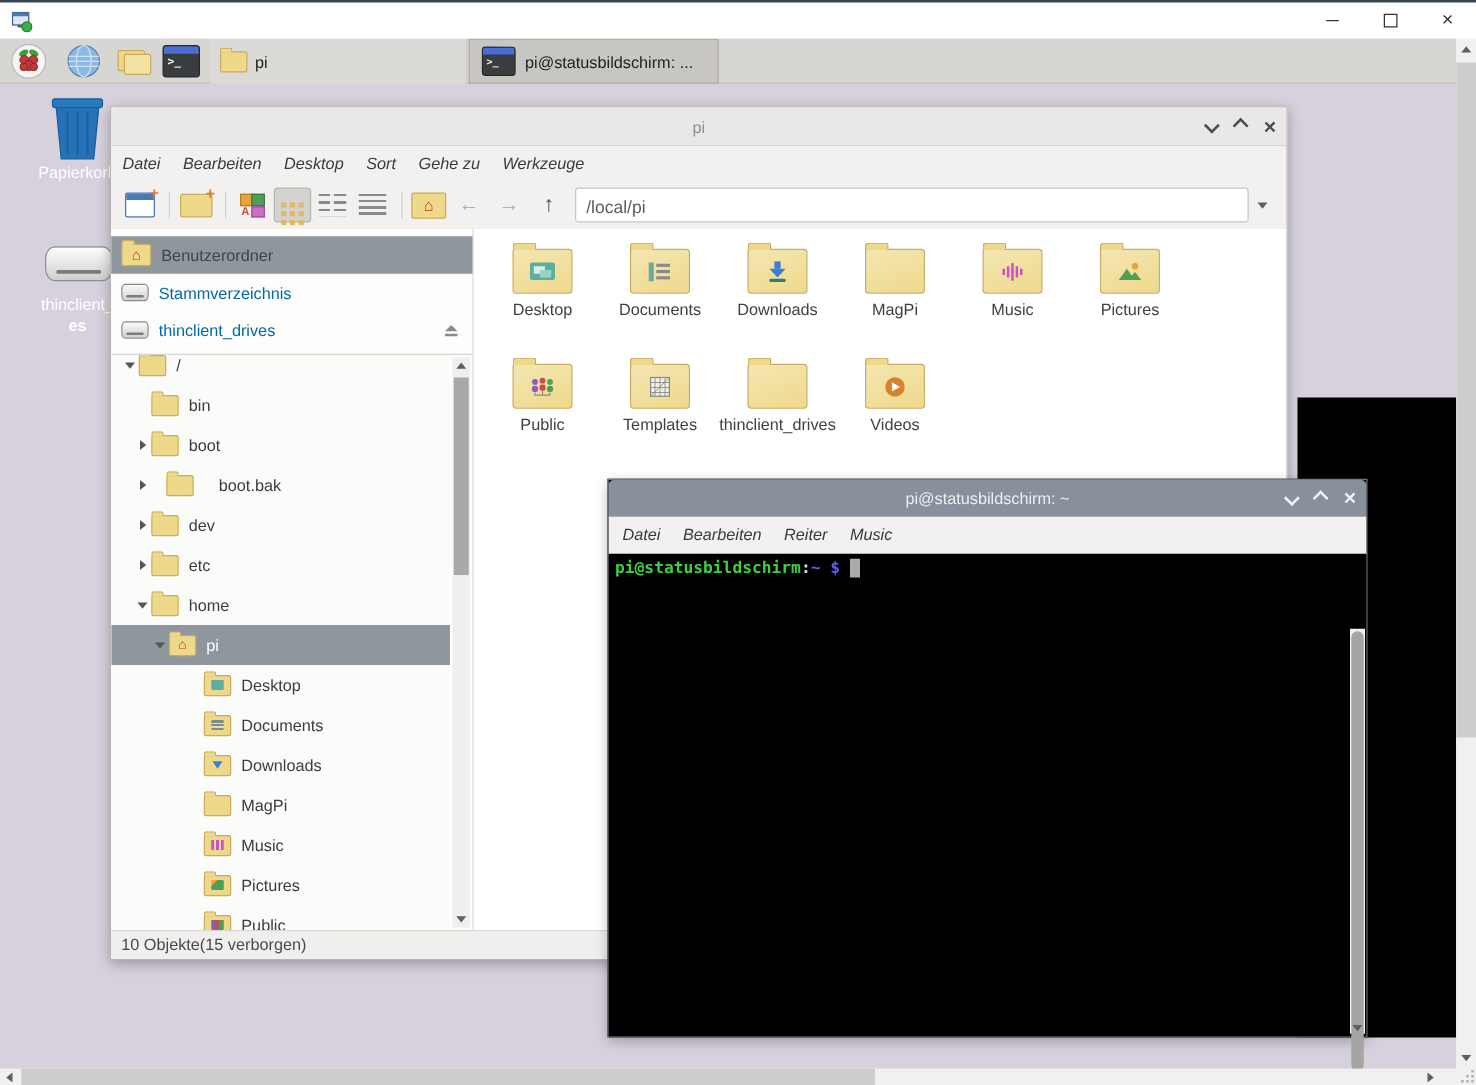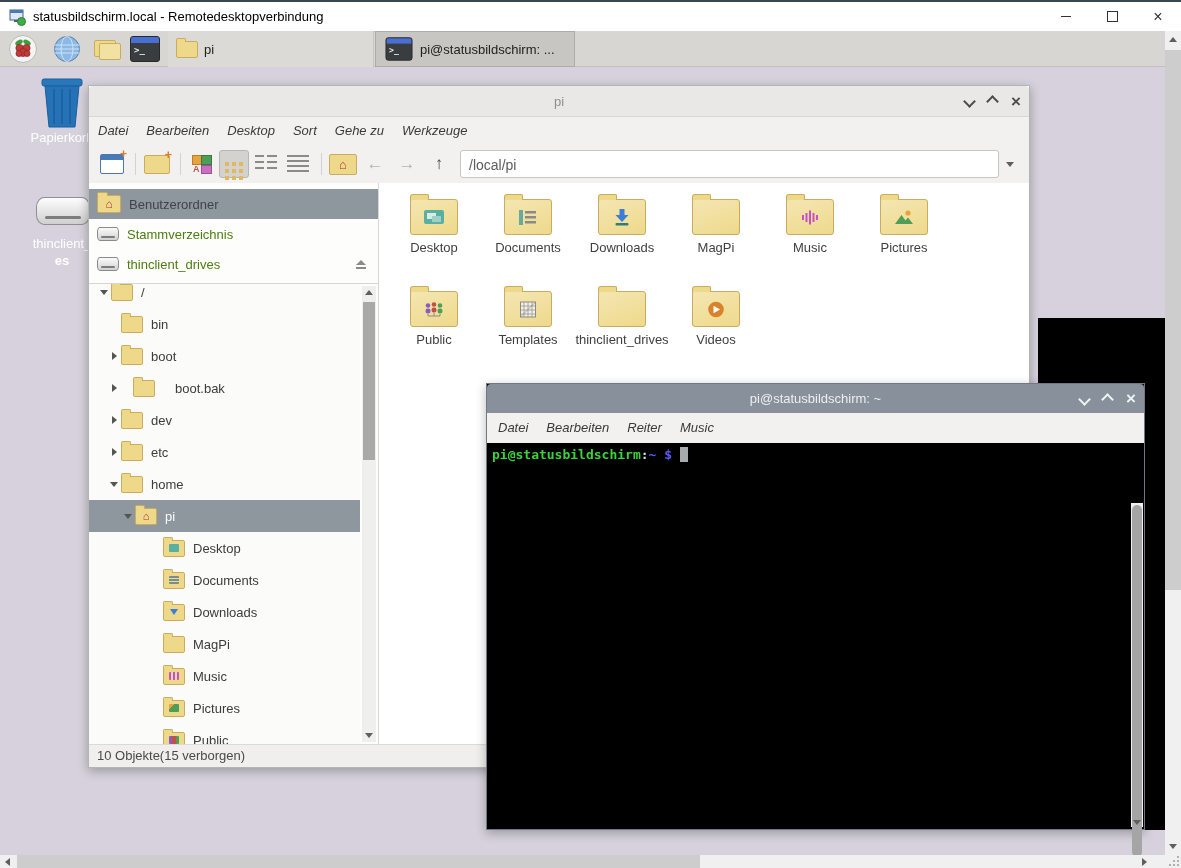--- a/index.html
+++ b/index.html
@@ -85,21 +85,21 @@
     repeating-linear-gradient(to bottom,#8a8a8a 0 2px,transparent 2px 6px);position:relative;}
   .v-compact::before{content:"";position:absolute;left:9px;top:0;width:3px;height:100%;background:#f2f1ef;}
   .v-detail{width:22px;height:18px;background:repeating-linear-gradient(to bottom,#8a8a8a 0 2px,transparent 2px 5px);}
   .homebtn{width:26px;height:19px;background:#eed98b;border:1px solid #cbab5e;border-radius:2px;
     display:flex;align-items:center;justify-content:center;color:#b3342e;font-weight:bold;font-size:13px;}
   .pathbox{flex:1;height:28px;background:#fff;border:1px solid #c8c6c2;border-radius:3px;
     font-size:14px;color:#5c5c5c;line-height:28px;padding-left:8px;box-sizing:border-box;margin-left:4px;}
   .pathdrop{width:22px;height:28px;display:flex;align-items:center;justify-content:center;}
   .fm-body{position:absolute;left:0;top:97px;right:0;bottom:23px;display:flex;}
   .fm-sidebar{width:290px;border-right:1px solid #d8d6d2;position:relative;background:#fdfdfc;box-sizing:border-box;}
-  .place{height:30px;display:flex;align-items:center;gap:8px;padding-left:8px;font-size:13px;color:#4d7c0f;}
+  .place{height:30px;display:flex;align-items:center;gap:8px;padding-left:8px;font-size:13px;color:#0369a1;}
   .place.sel{background:#8e979e;color:#3f444a;}
   .places{padding-top:6px;}
   .place .eject{margin-left:auto;margin-right:12px;position:relative;width:10px;height:9px;}
   .place .eject::before{content:"";position:absolute;left:0;top:0;border-left:5px solid transparent;
     border-right:5px solid transparent;border-bottom:5px solid #8a8a8a;}
   .place .eject::after{content:"";position:absolute;left:0;bottom:0;width:10px;height:2px;background:#8a8a8a;}
   .places-sep{height:1px;background:#d8d6d2;margin-top:4px;}
   .hfolder{width:22px;height:16px;background:#eed98b;border:1px solid #cbab5e;border-radius:2px;
     display:flex;align-items:center;justify-content:center;color:#b3342e;font-weight:bold;font-size:12px;position:relative;}
   .hfolder::before{content:"";position:absolute;top:-4px;left:-1px;width:9px;height:3px;background:#eed98b;
@@ -133,21 +133,21 @@
   .cell{width:94px;height:88px;text-align:center;margin-bottom:4px;}
   .folder{position:relative;width:46px;height:34px;margin:8px auto 0 auto;
     background:linear-gradient(160deg,#f4e6b2,#eed98b);border:1px solid #cbab5e;border-radius:2px 3px 3px 3px;}
   .folder::before{content:"";position:absolute;top:-6px;left:-1px;width:17px;height:5px;background:#eed98b;
     border:1px solid #cbab5e;border-bottom:none;border-radius:3px 2px 0 0;}
   .folder .emblem{position:absolute;inset:0;display:flex;align-items:center;justify-content:center;}
   .cell .clabel{margin-top:5px;font-size:13px;line-height:16px;color:#3f3f3f;word-break:break-all;}
   .fm-status{position:absolute;left:0;right:0;bottom:0;height:23px;background:#f0efed;border-top:1px solid #dcdad6;
     font-size:13px;color:#4a4a4a;line-height:22px;padding-left:8px;box-sizing:border-box;}
   
-  .term{left:486px;top:352px;width:659px;height:447px;background:#000;border:1px solid #6f7883;}
+  .term{left:486px;top:352px;width:608px;height:447px;background:#000;border:1px solid #6f7883;}
   .term .titlebar{background:#87909b;height:29px;}
   .term .title{color:#eceff1;}
   .term .wchev{border-color:#f0f3f5;}
   .term .wclose{color:#f0f3f5;}
   .term-menubar{height:30px;background:#f2f1ef;border-bottom:1px solid #dcdad6;padding-left:2px;}
   .term-body{position:absolute;left:0;top:59px;right:0;bottom:0;background:#000;}
   .term-line{font-family:"DejaVu Sans Mono",monospace;font-size:13px;font-weight:bold;padding:4px 0 0 5px;white-space:pre;}
   .tp-user{color:#3bd33b;} .tp-colon{color:#d7d7d7;} .tp-path{color:#5c5cff;} .tp-dollar{color:#5c5cff;}
   .cursor{display:inline-block;width:8px;height:15px;background:#a9aaac;vertical-align:text-bottom;margin-left:8px;}
   .term-sb{position:absolute;right:1px;top:60px;bottom:2px;width:12px;background:#f0f0f0;}
@@ -173,21 +173,20 @@
 
 <div class="rdp-titlebar">
   <span class="rdp-appicon">
     <svg width="17" height="17" viewBox="0 0 17 17">
       <rect x="1" y="1" width="13" height="10" fill="#dfe8f2" stroke="#44608a"></rect>
       <rect x="1" y="1" width="13" height="3" fill="#4a79b8"></rect>
       <rect x="5" y="11" width="5" height="2" fill="#44608a"></rect>
       <circle cx="12.5" cy="12.5" r="4" fill="#3fae49" stroke="#2c7c34"></circle>
     </svg>
   </span>
-  <span class="rdp-title">statusbildschirm.local - Remotedesktopverbindung</span>
   <div class="rdp-buttons">
     <span class="rwb">
         <span class="g-min"></span>
       </span>
     <span class="rwb">
         <span class="g-max"></span>
       </span>
     <span class="rwb">
         <span class="g-close">×</span>
       </span>

